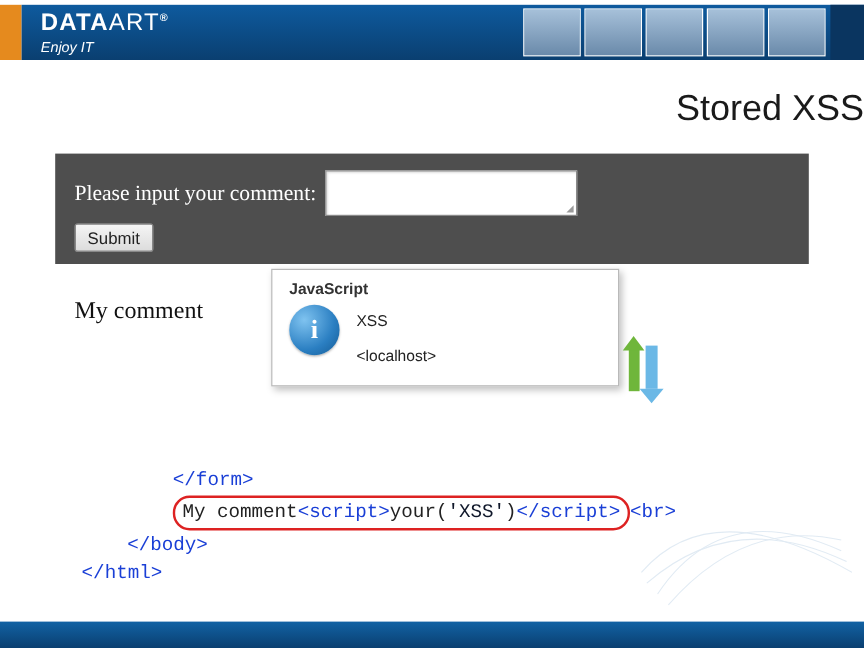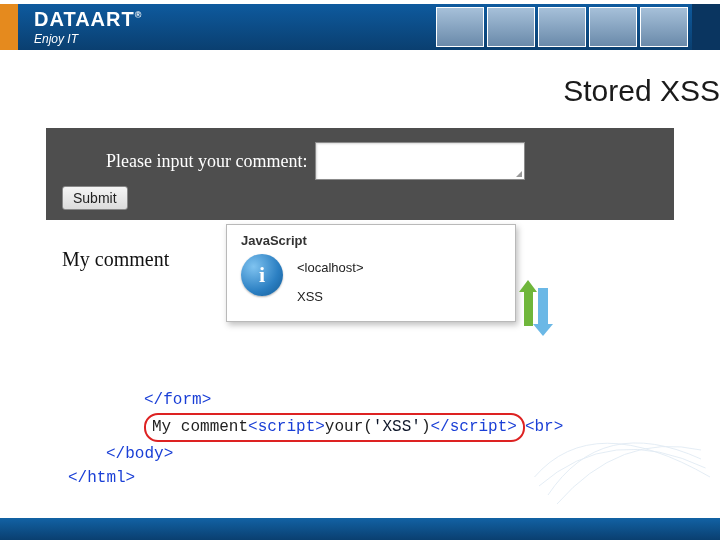--- a/index.html
+++ b/index.html
@@ -3,31 +3,31 @@
 <meta charset="utf-8">
 <style>
   * { margin: 0; padding: 0; box-sizing: border-box; }
   body { width: 720px; height: 540px; font-family: Arial, sans-serif; background: #fff; position: relative; overflow: hidden; }
 
   .header { width: 720px; height: 56px; position: relative; }
   .orange-tab { position: absolute; left: 0; top: 4px; width: 18px; height: 46px; background: #e58a1e; }
   .blue-band { position: absolute; left: 18px; top: 4px; right: 0; height: 46px; background: linear-gradient(#0e5a9e, #0a3f70); }
   .logo-area { position: absolute; left: 34px; top: 8px; color: #fff; }
   .logo-text { font-size: 20px; font-weight: bold; letter-spacing: 1px; }
-  .logo-text .light { font-weight: bold; }
+  .logo-text .light { font-weight: normal; }
   .logo-r { font-size: 9px; vertical-align: super; }
   .logo-sub { font-size: 12px; font-style: italic; margin-top: 1px; }
   .photo-strip { position: absolute; right: 32px; top: 7px; height: 40px; display: flex; gap: 3px; }
   .photo-strip .ph { width: 48px; height: 40px; background: linear-gradient(#a6c0d9, #6a8aaa); border: 1px solid #fff; }
   .dblue { position: absolute; right: 0; top: 4px; width: 28px; height: 46px; background: #0a3560; }
 
   .title { text-align: right; font-size: 30px; font-family: Arial, sans-serif; color: #1a1a1a; margin-top: 18px; margin-bottom: 20px; }
 
   .gray-panel { margin: 0 46px; background: #4e4e4e; padding: 14px 16px 16px 16px; position: relative; height: 92px; }
-  .form-row { display: flex; align-items: center; margin-left: 44px; }
+  .form-row { display: flex; align-items: center; }
   .form-label { color: #fff; font-family: 'Times New Roman', serif; font-size: 18px; margin-right: 8px; }
   .textarea-box { width: 210px; height: 38px; background: #fff; border: 1px solid #8a8a8a; box-shadow: inset 1px 1px 2px rgba(0,0,0,0.15); position: relative; }
   .resize-handle { position: absolute; right: 2px; bottom: 2px; width: 0; height: 0; border-right: 6px solid #9a9a9a; border-top: 6px solid transparent; }
   .submit-btn { margin-top: 6px; display: inline-block; padding: 3px 10px; background: linear-gradient(#f5f5f5,#dcdcdc); border: 1px solid #888; border-radius: 3px; font-size: 14px; color: #222; }
 
   .mycomment-row { margin: 14px 46px 0 62px; position: relative; height: 120px; }
   .mycomment-label { font-family: 'Times New Roman', serif; font-size: 20px; color: #111; position: absolute; left: 0; top: 14px; }
 
   .alert-box { position: absolute; left: 164px; top: -10px; width: 290px; background: #fff; border: 1px solid #b9b9b9; box-shadow: 2px 3px 6px rgba(0,0,0,0.25); padding: 8px 10px 10px 14px; }
   .alert-title { font-size: 13px; color: #333; margin-bottom: 6px; font-weight: bold; }
@@ -88,22 +88,22 @@
 </div>
 
 <div class="mycomment-row">
   <div class="mycomment-label">My comment</div>
 
   <div class="alert-box">
     <div class="alert-title">JavaScript</div>
     <div class="alert-body">
       <div class="info-icon">i</div>
       <div class="alert-texts">
+        <div>XSS</div>
         <div>&lt;localhost&gt;</div>
-        <div>XSS</div>
       </div>
     </div>
   </div>
 
   <div class="arrows">
     <div class="arrow-up"></div>
     <div class="arrow-down"></div>
   </div>
 </div>
 

